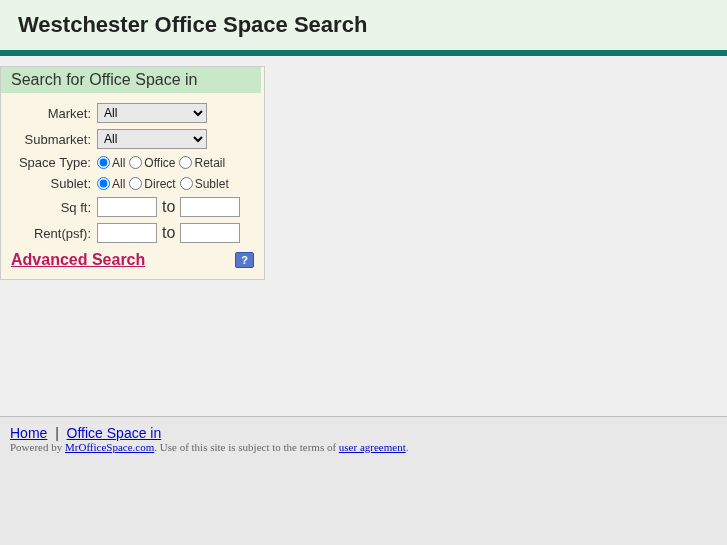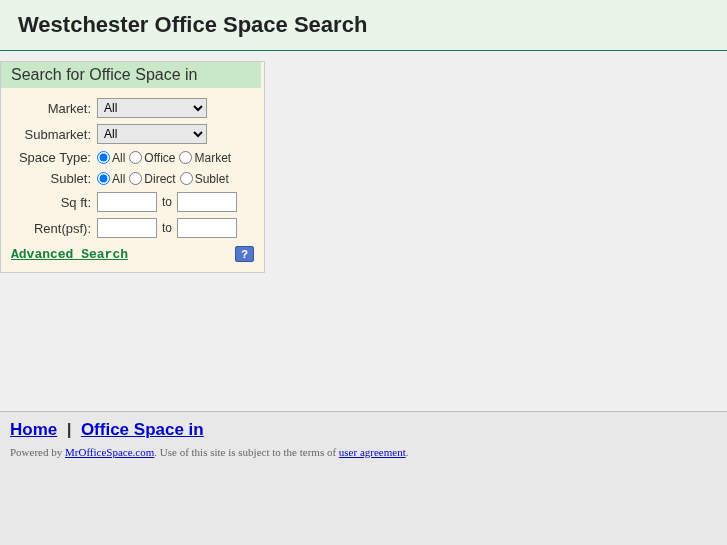--- a/index.html
+++ b/index.html
@@ -11,21 +11,21 @@
       font-family: Arial, sans-serif;
       font-size: 13px;
       background: #e8e8e8;
       color: #333;
       width: 727px;
       min-height: 545px;
     }
     .header {
       background: #e8f5e8;
       padding: 12px 18px;
-      border-bottom: 1px solid #0f766e;
+      border-bottom: 6px solid #0f766e;
     }
     .header h1 {
       font-size: 22px;
       font-weight: bold;
       color: #222;
     }
     .main-content {
       background: #f0f0f0;
       min-height: 360px;
       padding: 10px 0;
@@ -92,36 +92,35 @@
       margin: 0;
     }
     .sqft-row {
       display: flex;
       align-items: center;
     }
     .sqft-input {
       width: 60px !important;
     }
     .to-label {
-      font-size: 12px;
+      font-size: 16px;
       margin: 0 5px;
     }
     .advanced-row {
       display: flex;
       align-items: center;
       justify-content: space-between;
       margin-top: 8px;
     }
     .advanced-link {
-      color: #15803d;
-      font-size: 13px;
+      color: #be185d;
+      font-size: 16px;
       font-weight: bold;
       text-decoration: underline;
       cursor: pointer;
-      font-family: Liberation Mono, monospace;
     }
     .help-btn {
       background: #5577cc;
       color: #fff;
       font-size: 11px;
       font-weight: bold;
       border: 1px solid #3355aa;
       border-radius: 2px;
       padding: 1px 5px;
       cursor: pointer;
@@ -129,24 +128,22 @@
     .footer-divider {
       border: none;
       border-top: 1px solid #bbb;
       margin: 0;
     }
     .footer {
       background: #e8e8e8;
       padding: 8px 10px;
     }
     .footer-links {
-      font-size: 17px;
-      color: #333;
-      margin-bottom: 6px;
-      font-weight: bold;
+      font-size: 14px;
+      color: #333;
     }
     .footer-links a {
       color: #0000cc;
       text-decoration: underline;
     }
     .footer-powered {
       font-size: 11px;
       color: #666;
       font-family: Liberation Serif, serif;
     }
@@ -189,21 +186,21 @@
         <label>
           <input type="radio" name="space_type" value="all" checked="" style="">
           <span>All</span>
         </label>
         <label>
           <input type="radio" name="space_type" value="office" style="">
           <span>Office</span>
         </label>
         <label>
           <input type="radio" name="space_type" value="retail" style="">
-          <span>Market</span>
+          <span>Retail</span>
         </label>
       </div>
     </div>
 
     <div class="form-row">
       <span class="form-label">Sublet:</span>
       <div class="radio-group">
         <label>
           <input type="radio" name="filter" value="all" checked="" style="">
           <span>All</span>

